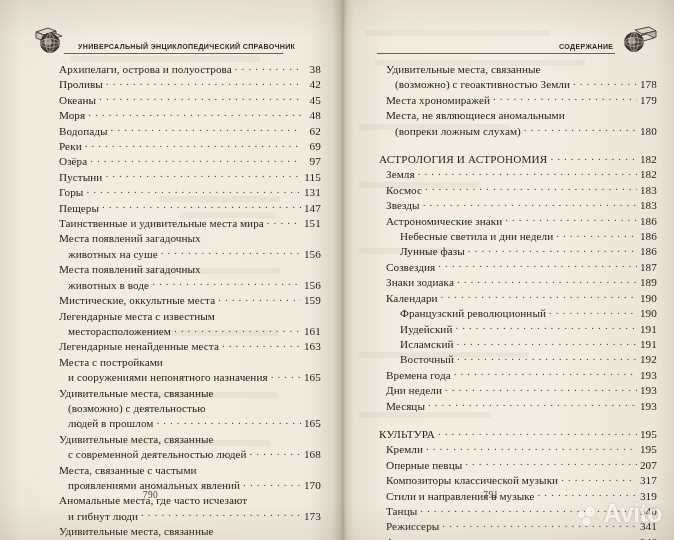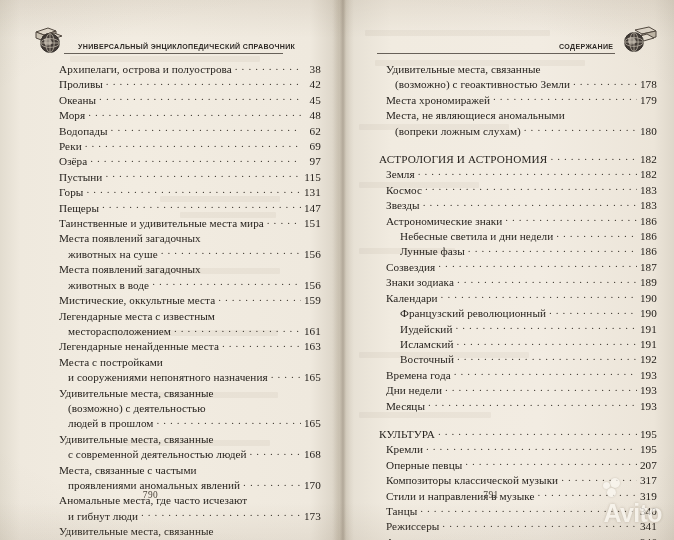--- a/index.html
+++ b/index.html
@@ -196,24 +196,23 @@
     border-radius: 1px;
   }
 
   
   .watermark {
     position: absolute;
     right: 12px;
     bottom: 14px;
     z-index: 8;
     display: flex;
-    align-items: flex-start;
+    align-items: flex-end;
     gap: 4px;
     opacity: .72;
-    flex-direction: column;
   }
   .wm-dots { position: relative; width: 21px; height: 19px; }
   .wm-dots i {
     position: absolute;
     display: block;
     border-radius: 50%;
     background: #fbf8f2;
     box-shadow: 0 0 2px rgba(90,75,55,.35);
   }
   .wm-dots i.d1 { width: 10px; height: 10px; left: 7px;  top: 0px; }

